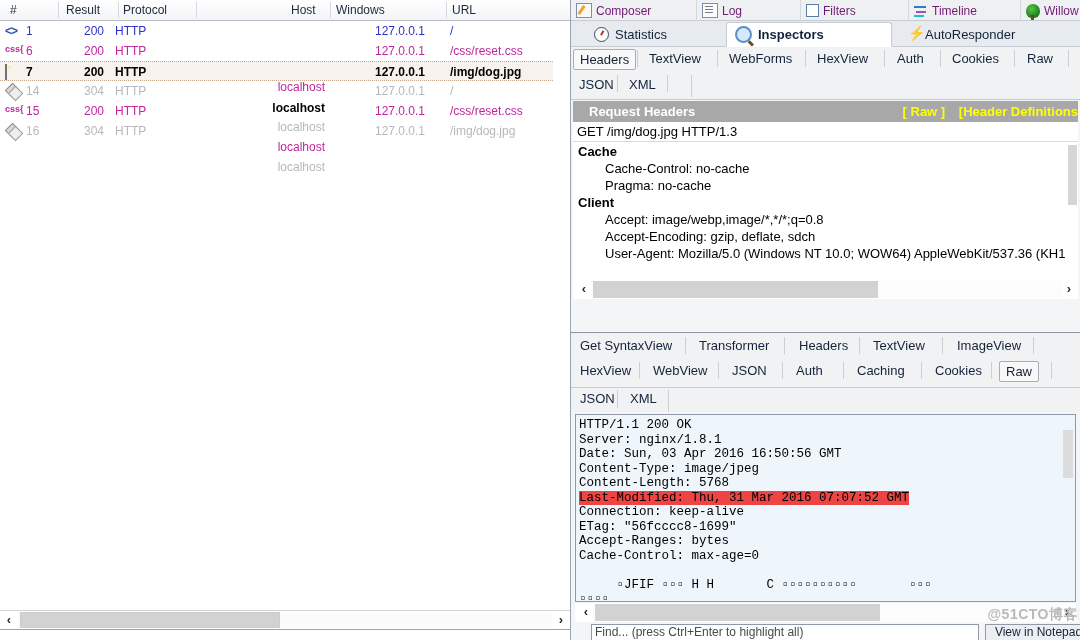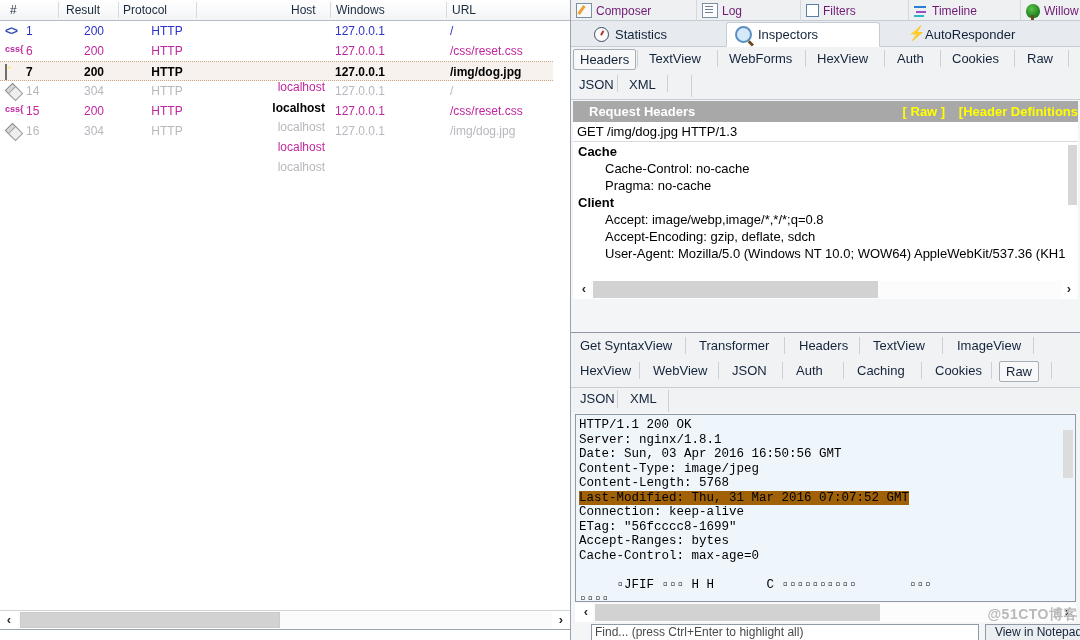--- a/index.html
+++ b/index.html
@@ -67,23 +67,23 @@
   }
   .cell {
     position: absolute;
     top: 3px;
     font-size: 12px;
     white-space: nowrap;
     overflow: hidden;
   }
   .c-num   { left: 26px; width: 40px; text-align: left; }
   .c-result{ left: 56px; width: 48px; text-align: right; }
-  .c-proto { left: 132px; width: 70px; text-align: center; }
+  .c-proto { left: 115px; width: 70px; text-align: left; }
   .c-host  { left: 215px; width: 110px; text-align: right; margin-top: 36px; }
-  .c-ip    { left: 335px; width: 90px; text-align: left; }
+  .c-ip    { left: 335px; width: 90px; text-align: right; }
   .c-url   { left: 450px; width: 110px; text-align: left; }
 
   .tone-html  { color: #2c32c8; }
   .tone-css   { color: #c0269e; }
   .tone-img   { color: #000000; }
   .tone-gray  { color: #b6b8bd; }
 
   
   .sicon {
     position: absolute;
@@ -339,21 +339,21 @@
     border: 1px solid #8f9aa6;
     box-sizing: border-box;
     overflow: hidden;
     font-family: "Liberation Mono", monospace;
     font-size: 12.5px;
     line-height: 14.5px;
     padding: 3px 0 0 3px;
   }
   #resp-body .line { white-space: pre; }
   #resp-body .hl {
-    background: #a16207;
+    background: #ef4444;
     color: #000;
   }
   #resp-vscroll {
     position: absolute; right: 1px; top: 1px;
     width: 11px; height: 150px;
   }
   #resp-vscroll .vthumb {
     position: absolute; left: 0; top: 14px;
     width: 10px; height: 48px;
     background: #dcdcdc;
@@ -588,21 +588,21 @@
           <span class="ic ic-tree"></span>
           <span>Willow</span>
         </div>
       </div>
 
     <div class="tabstrip" id="strip-sub">
         <div class="stab" style="left: 15px; width: 140px;">
           <span class="ic ic-stats"></span>
           <span>Statistics</span>
         </div>
-        <div class="stab active" style="left: 155px; width: 154px;">
+        <div class="stab active" style="left: 155px; width: 166px; font-weight: bold;">
           <span class="ic ic-magnify"></span>
           <span>Inspectors</span>
         </div>
         <div class="stab" style="left: 330px; width: 170px;">
           <span class="ic ic-bolt"></span>
           <span>AutoResponder</span>
         </div>
       </div>
 
     <div id="insp-tabs">

